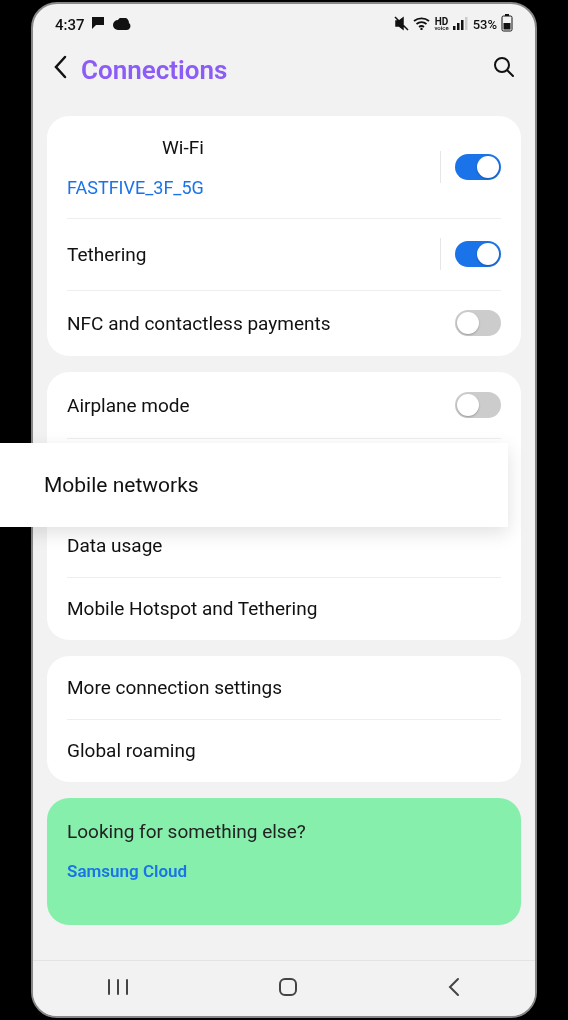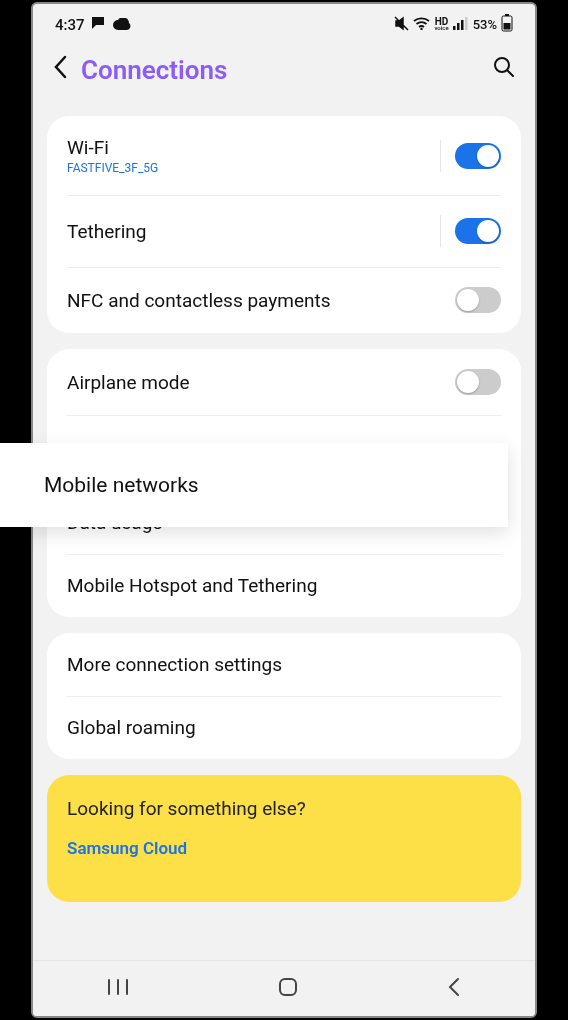--- a/index.html
+++ b/index.html
@@ -1,19 +1,19 @@
 <!DOCTYPE html>
 <html><head>
 <meta charset="utf-8">
 <style>
   * { box-sizing: border-box; margin: 0; padding: 0; }
   html, body { width: 568px; height: 1020px; background: #000; font-family: -apple-system, Roboto, "Segoe UI", sans-serif; }
   .phone {
     position: absolute; left: 50%; top: 50%; transform: translate(-50%, -50%);
-    width: 506px; height: 1016px; background: #f2f2f2; border: 2px solid #888; border-radius: 6px;
+    width: 506px; height: 1016px; background: #f2f2f2; border: 2px solid #888; border-radius: 26px;
     overflow: hidden;
   }
   .status-bar {
     display: flex; justify-content: space-between; align-items: center;
     padding: 10px 22px 4px 22px; font-size: 15px; color: #111; font-weight: 500;
   }
   .status-left { display: flex; align-items: center; gap: 6px; }
   .status-right { display: flex; align-items: center; gap: 4px; font-size: 13px; }
   .header {
     display: flex; align-items: center; padding: 16px 20px 20px 20px;
@@ -25,23 +25,23 @@
   .card {
     background: #fff; border-radius: 22px; margin-bottom: 16px; overflow: hidden;
   }
   .row {
     display: flex; align-items: center; justify-content: space-between;
     padding: 20px 20px; position: relative;
   }
   .row + .row::before {
     content: ""; position: absolute; top: 0; left: 20px; right: 20px; height: 1px; background: #eee;
   }
-  .row-text { display: flex; flex-direction: column; gap: 2px; }
+  .row-text { display: flex; flex-direction: column; gap: 18px; text-align: right; }
   .row-title { font-size: 19px; color: #111; }
-  .row-sub { font-size: 12px; color: #1a73e8; }
+  .row-sub { font-size: 18px; color: #1a73e8; }
   .toggle {
     width: 46px; height: 26px; border-radius: 13px; position: relative; flex-shrink: 0;
   }
   .toggle.on { background: #1a73e8; }
   .toggle.off { background: #ccc; }
   .toggle .knob {
     width: 22px; height: 22px; background: #fff; border-radius: 50%;
     position: absolute; top: 2px; box-shadow: 0 1px 2px rgba(0,0,0,.25);
   }
   .toggle.on .knob { right: 2px; }
@@ -50,21 +50,21 @@
     width: 1px; height: 32px; background: #e6e6e6; margin-right: 14px;
   }
   .toggle-wrap { display: flex; align-items: center; }
   .highlight-row {
     position: absolute; left: 0; width: 508px; background: #fff;
     box-shadow: 0 6px 18px rgba(0,0,0,.12);
     padding: 30px 44px; z-index: 50;
   }
   .highlight-row .row-title { font-size: 21px; }
   .footer-card {
-    background: #fde047; border-radius: 22px; padding: 22px 20px 44px 20px;
+    background: #86efac; border-radius: 22px; padding: 22px 20px 44px 20px;
   }
   .footer-title { font-size: 19px; color: #222; margin-bottom: 18px; }
   .footer-link { font-size: 17px; color: #1a73e8; font-weight: 600; }
   .nav-bar {
     position: absolute; bottom: 0; left: 0; right: 0; height: 56px;
     display: flex; justify-content: space-around; align-items: center;
     background: #f2f2f2; border-top: 1px solid #e4e4e4;
   }
   .nav-btn { color: #444; }
   .scroll-area {

